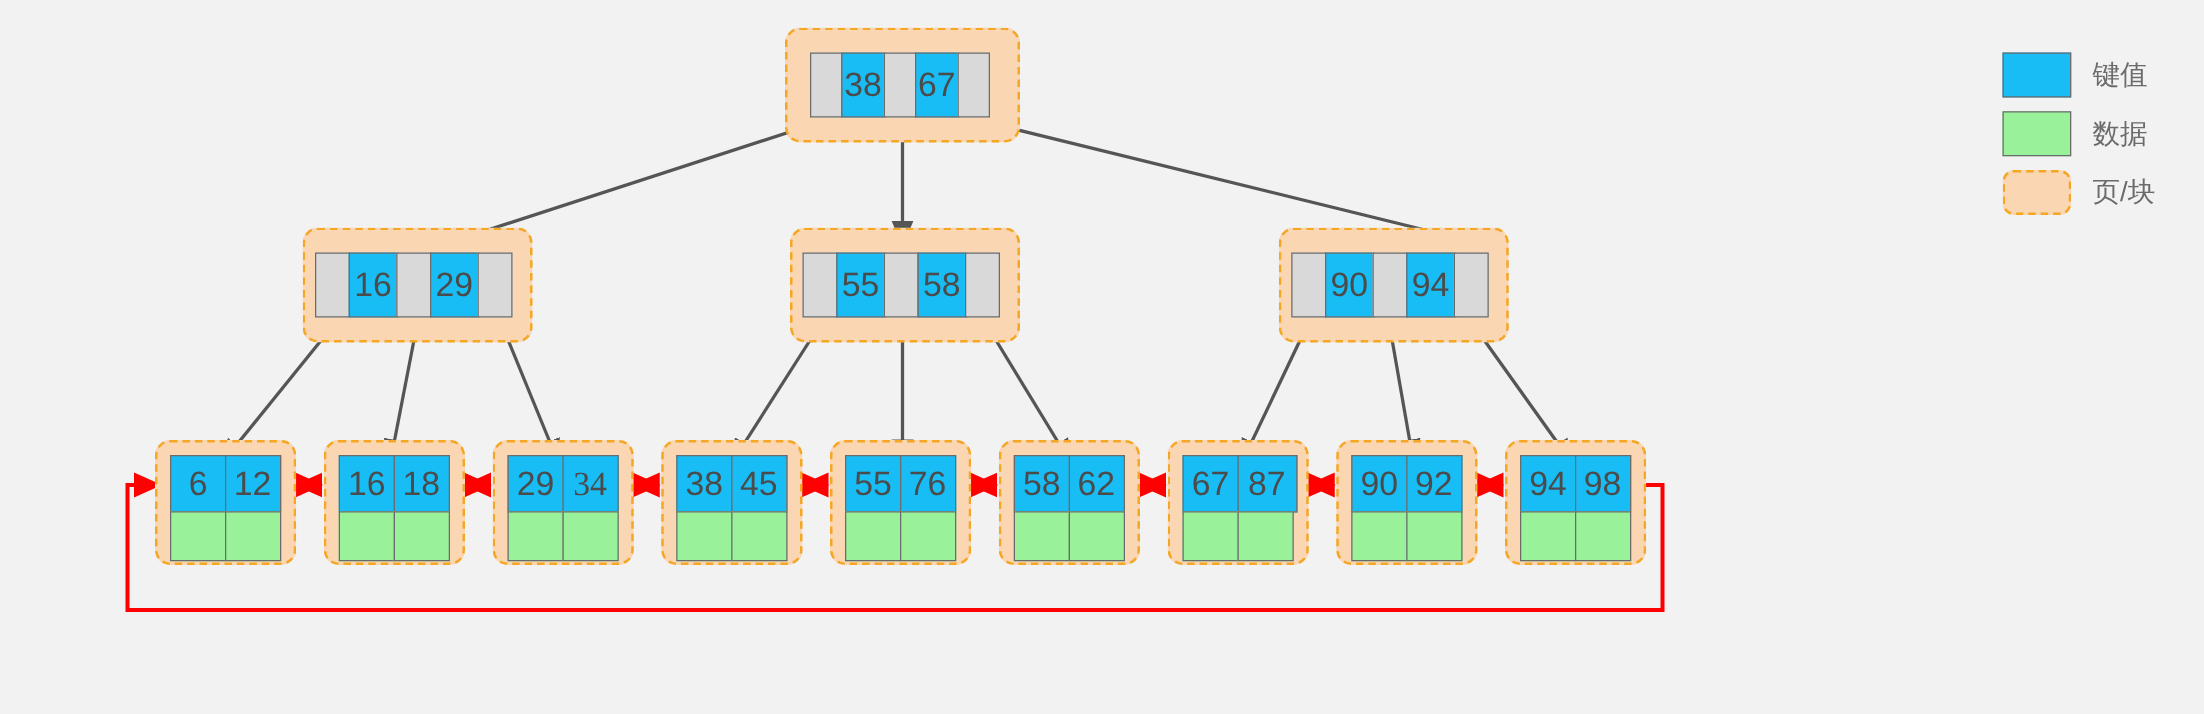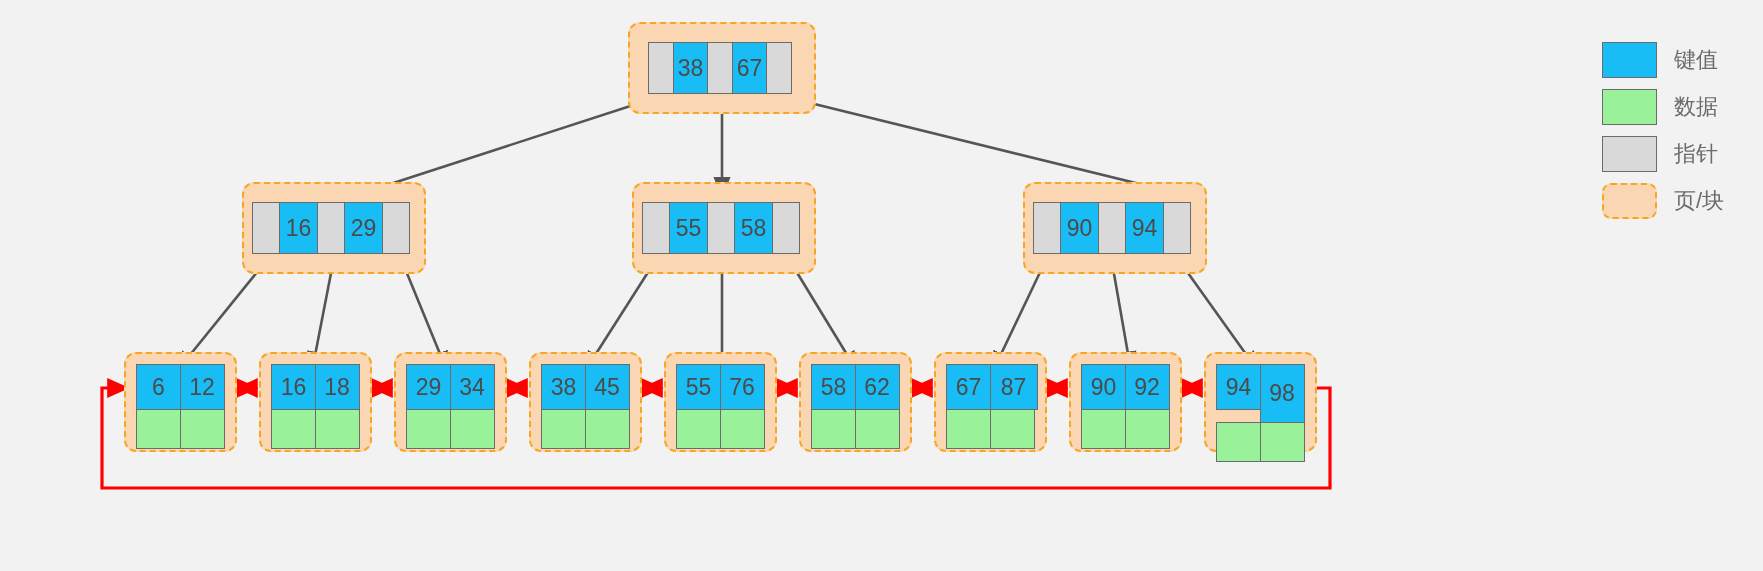--- a/index.html
+++ b/index.html
@@ -32,21 +32,21 @@
     display: flex;
     box-sizing: border-box;
   }
   .cell {
     box-sizing: border-box;
     border: 1.5px solid #6b6b6b;
     margin-left: -1.5px;
     display: flex;
     align-items: center;
     justify-content: center;
-    font-size: 23px;
+    font-size: 27px;
     color: #4b4b4b;
     font-family: "Liberation Sans", sans-serif;
     line-height: 1;
     text-align: right;
   }
   .cell:first-child { margin-left: 0; }
   .cell.ptr { background: #d9d9d9; }
   .cell.key { background: #19bdf5; }
   .cell.data { background: #99f29a; }
 
@@ -213,21 +213,21 @@
     <div class="leaf-row">
       <div class="cell data" style="width:45px;height:40px;"></div>
       <div class="cell data" style="width:45px;height:40px;"></div>
     </div>
   </div>
 
   <div class="page-box" style="left:394px; top:352px; width:113px; height:100px;"></div>
   <div class="leaf-grid" style="left:406px; top:364px;">
     <div class="leaf-row">
       <div class="cell key" style="width:45px;height:46px;">29</div>
-      <div class="cell key" style="width:45px;height:46px;">34</div>
+      <div class="cell key" style="width:45px;height:46px;font-family:Liberation Serif, serif;">34</div>
     </div>
     <div class="leaf-row">
       <div class="cell data" style="width:45px;height:40px;"></div>
       <div class="cell data" style="width:45px;height:40px;"></div>
     </div>
   </div>
 
   <div class="page-box" style="left:529px; top:352px; width:113px; height:100px;"></div>
   <div class="leaf-grid" style="left:541px; top:364px;">
     <div class="leaf-row">
@@ -285,40 +285,36 @@
     <div class="leaf-row">
       <div class="cell data" style="width:45px;height:40px;"></div>
       <div class="cell data" style="width:45px;height:40px;"></div>
     </div>
   </div>
 
   <div class="page-box" style="left:1204px; top:352px; width:113px; height:100px;"></div>
   <div class="leaf-grid" style="left:1216px; top:364px;">
     <div class="leaf-row">
       <div class="cell key" style="width:45px;height:46px;">94</div>
-      <div class="cell key" style="width:45px;height:59px;">98</div>
+      <div class="cell key" style="width:45px;height:46px;">98</div>
     </div>
     <div class="leaf-row">
       <div class="cell data" style="width:45px;height:40px;"></div>
       <div class="cell data" style="width:45px;height:40px;"></div>
     </div>
   </div>
 
   <div class="legend">
     <div class="legend-item">
       <div class="legend-swatch key"></div>
       <div class="legend-label">键值</div>
     </div>
     <div class="legend-item">
       <div class="legend-swatch data"></div>
       <div class="legend-label">数据</div>
     </div>
     <div class="legend-item">
-      <div class="legend-swatch ptr"></div>
-      <div class="legend-label">指针</div>
-    </div>
-    <div class="legend-item">
       <div class="legend-swatch page"></div>
       <div class="legend-label">页/块</div>
     </div>
   </div>
 
 </div>
 
 </body></html>

